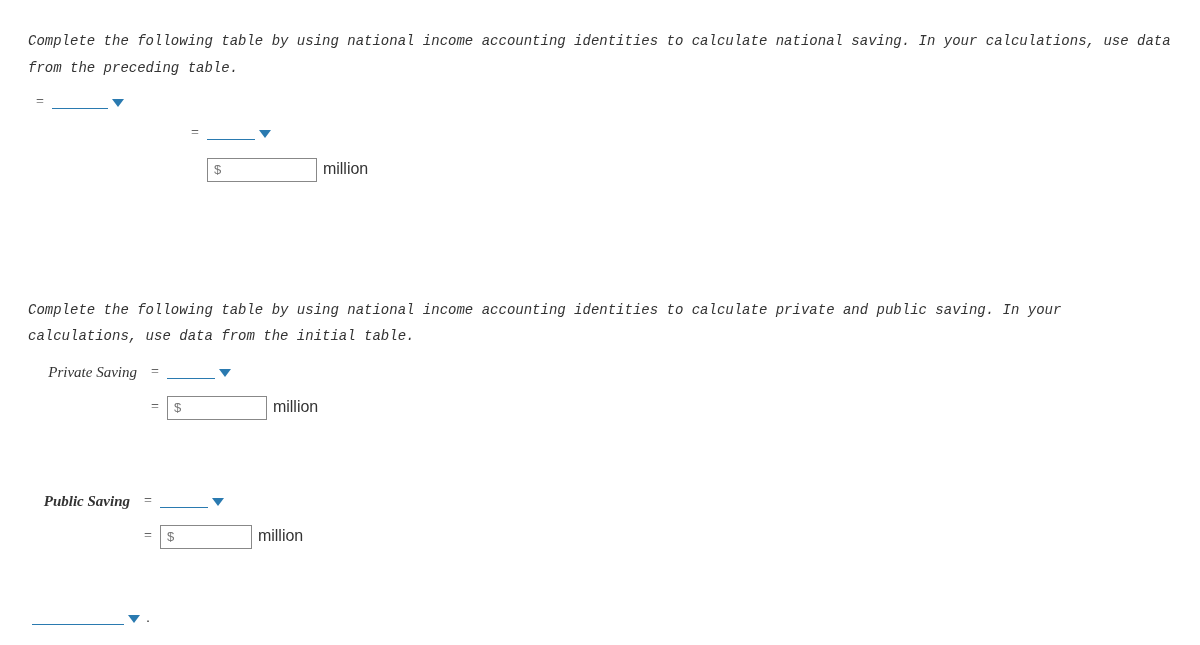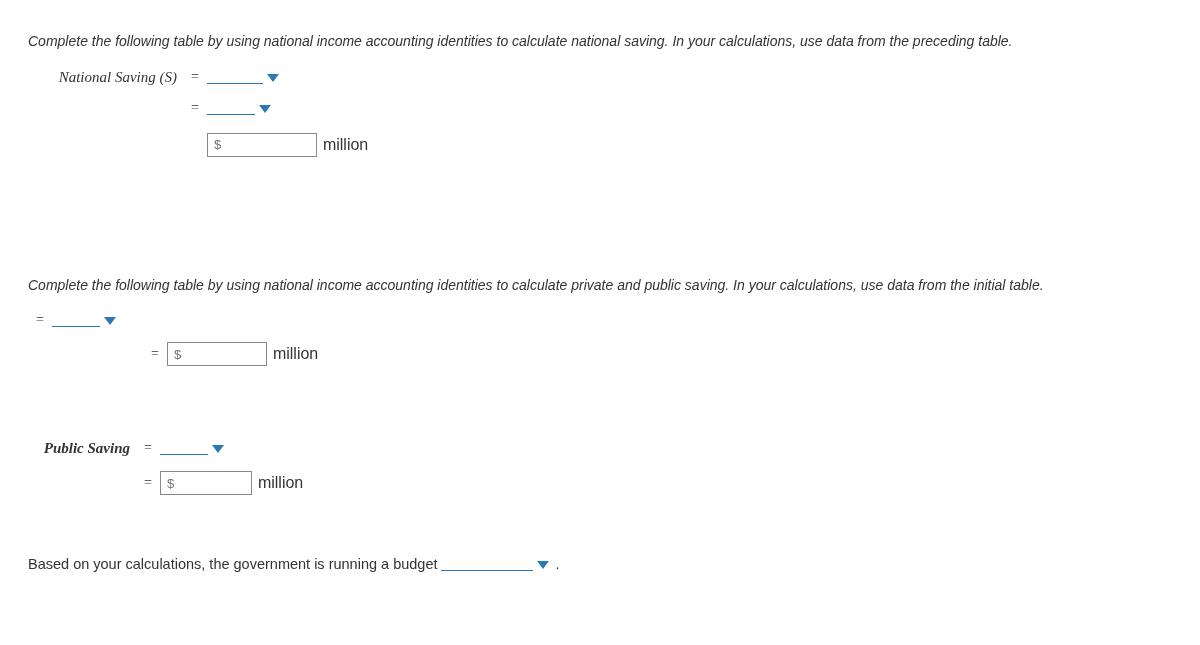--- a/index.html
+++ b/index.html
@@ -8,20 +8,21 @@
     font-size: 14px;
     color: #333;
     margin: 0;
     padding: 28px 28px 28px 28px;
     width: 1200px;
     line-height: 1.9;
   }
   .instruction {
     font-style: italic;
     margin-bottom: 6px;
+    font-family: Liberation Mono, monospace;
   }
   .serif-italic {
     font-family: Georgia, 'Times New Roman', serif;
     font-style: italic;
     font-size: 15px;
   }
   .eq-block {
     display: flex;
     flex-direction: column;
   }
@@ -86,21 +87,20 @@
     flex-wrap: wrap;
   }
 </style>
 </head>
 <body>
 
 <div class="instruction">Complete the following table by using national income accounting identities to calculate national saving. In your calculations, use data from the preceding table.</div>
 
 <div class="eq-block">
   <div class="eq-row">
-    <span class="eq-label serif-italic" style="width:155px;">National Saving (S)</span>
     <span class="eq-sign">=</span>
     <span class="dropdown-blank">
       <span class="dropdown-line w60"></span>
       <span class="caret"></span>
     </span>
   </div>
   <div class="eq-row">
     <span class="eq-label" style="width:155px;"></span>
     <span class="eq-sign">=</span>
     <span class="dropdown-blank">
@@ -115,20 +115,21 @@
     <span class="unit">million</span>
   </div>
 </div>
 
 <div class="section-gap"></div>
 
 <div class="instruction">Complete the following table by using national income accounting identities to calculate private and public saving. In your calculations, use data from the initial table.</div>
 
 <div class="eq-block">
   <div class="eq-row">
+    <span class="eq-label serif-italic" style="width:115px;">Private Saving</span>
     <span class="eq-sign">=</span>
     <span class="dropdown-blank">
       <span class="dropdown-line w50"></span>
       <span class="caret"></span>
     </span>
   </div>
   <div class="eq-row" style="margin-top:4px;">
     <span class="eq-label" style="width:115px;"></span>
     <span class="eq-sign">=</span>
     <input type="text" class="num-input small" placeholder="$" style="">
@@ -151,19 +152,18 @@
     <span class="eq-label" style="width:108px;"></span>
     <span class="eq-sign">=</span>
     <input type="text" class="num-input xsmall" placeholder="$" style="">
     <span class="unit">million</span>
   </div>
 </div>
 
 <div style="height:50px;"></div>
 
 <div class="final">
-  <span>Based on your calculations, the government is running a budget </span>
   <span class="dropdown-blank" style="margin-left:4px;">
     <span class="dropdown-line w95"></span>
     <span class="caret"></span>
   </span>
   <span>.</span>
 </div>
 
 </body></html>

